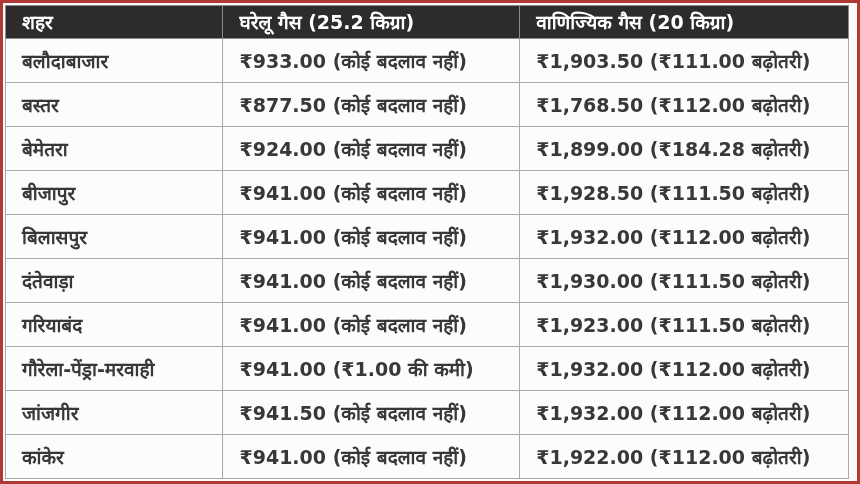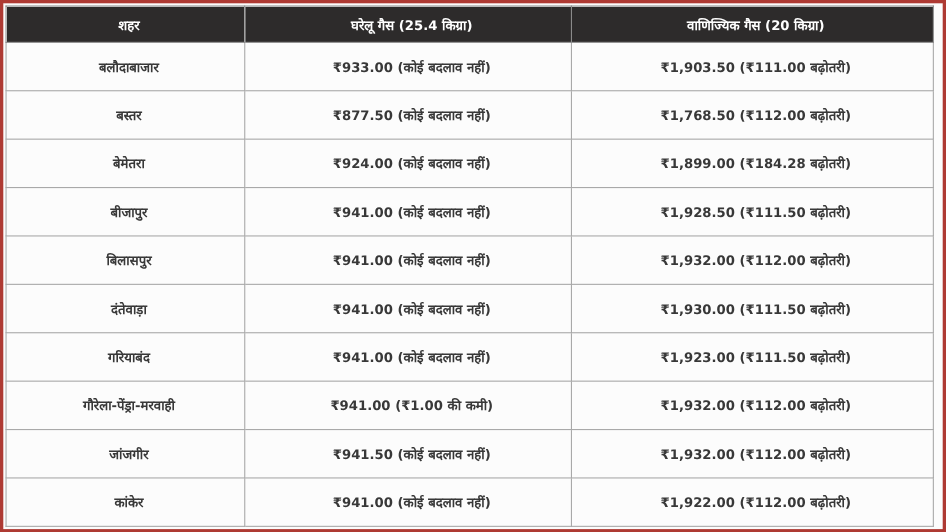--- a/index.html
+++ b/index.html
@@ -24,24 +24,24 @@
   }
   table.price-table {
     width: 100%;
     height: 100%;
     border-collapse: collapse;
     table-layout: fixed;
   }
   table.price-table th,
   table.price-table td {
     border: 1px solid var(--border-gray);
-    text-align: center;
+    text-align: left;
     vertical-align: middle;
     padding: 0 10px 0 16px;
-    font-size: 12px;
+    font-size: 19px;
     overflow: hidden;
     white-space: nowrap;
   }
   table.price-table th {
     background: var(--header-bg);
     color: var(--header-text);
     font-weight: 700;
     height: 33px;
     border-color: #8a8a8a;
   }
@@ -61,21 +61,21 @@
 <div class="frame">
   <table class="price-table">
     <colgroup>
       <col class="c-city">
       <col class="c-domestic">
       <col class="c-commercial">
     </colgroup>
     <thead>
       <tr>
         <th>शहर</th>
-        <th>घरेलू गैस (25.4 किग्रा)</th>
+        <th>घरेलू गैस (25.2 किग्रा)</th>
         <th>वाणिज्यिक गैस (20 किग्रा)</th>
       </tr>
     </thead>
     <tbody>
 
   <tr>
     <td>बलौदाबाजार</td>
     <td>₹933.00 (कोई बदलाव नहीं)</td>
     <td>₹1,903.50 (₹111.00 बढ़ोतरी)</td>
   </tr>

